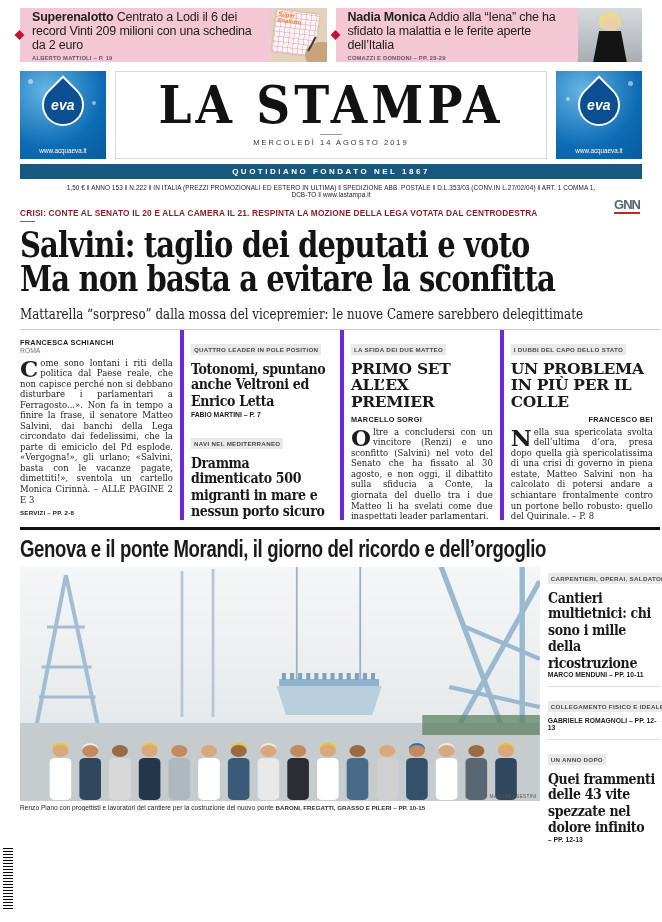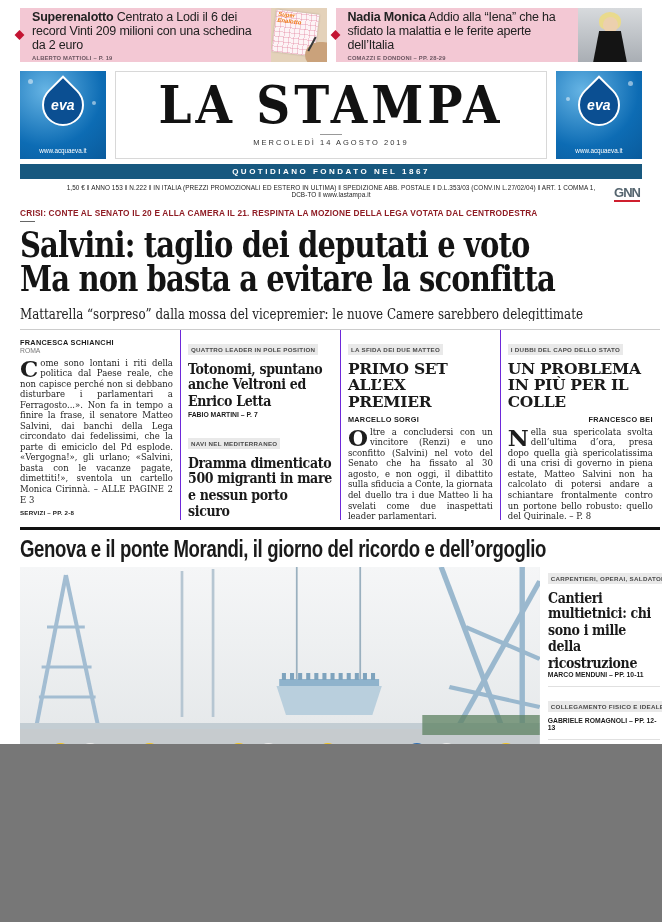--- a/index.html
+++ b/index.html
@@ -1,17 +1,17 @@
 <!DOCTYPE html>
 <html><head>
 <meta charset="utf-8">
 <style>
   * { margin:0; padding:0; box-sizing:border-box; }
   html,body { background:#777; }
-  .page{ width:662px; height:744px; background:#fff; position:relative; overflow:hidden;
+  .page{ width:662px; height:922px; background:#fff; position:relative; overflow:hidden;
          font-family:"Liberation Sans",sans-serif; color:#1a1a1a; margin:0 auto; }
   .serif{ font-family:"DejaVu Serif","Liberation Serif",serif; }
   .cx{ display:inline-block; transform:scale(.88,1.05); transform-origin:left top; width:113.5%; }
 
   
   .banners{ display:flex; gap:9px; margin:8px 20px 0; height:54px; }
   .banner{ flex:1; background:#f3c8d4; position:relative; display:flex; align-items:center; }
   .tick{ position:absolute; left:-4px; top:50%; width:7px; height:7px; background:#c31432;
          transform:translateY(-50%) rotate(45deg); }
   .banner-text{ flex:1; padding:5px 6px 5px 12px; }
@@ -50,38 +50,38 @@
   .bubble{ position:absolute; border-radius:50%; background:rgba(255,255,255,.5); }
   .masthead-center{ flex:1; border:1px solid #d8d8d8; text-align:center; padding-top:6px; }
   .mast-title{ font-family:"DejaVu Serif",serif; font-weight:700; font-size:47px; line-height:1;
                letter-spacing:4px; color:#121212; transform:scale(1,1.12); transform-origin:center top; }
   .mast-rule{ width:22px; height:1px; background:#999; margin:9px auto 3px; }
   .mast-date{ font-size:7.5px; letter-spacing:2px; color:#333; }
   .founded-bar{ margin:5px 20px 0; background:#17587f; color:#fff; text-align:center;
                 font-size:8px; font-weight:700; letter-spacing:2.5px; padding:3px 0; }
   .info-line{ margin:3px 20px 0; position:relative; text-align:center; font-size:6.4px;
               color:#222; letter-spacing:.1px; padding:2px 40px; }
-  .gnn{ position:absolute; right:2px; top:4px; text-align:center; cursor:pointer; }
+  .gnn{ position:absolute; right:2px; top:16px; text-align:center; cursor:pointer; }
   .gnn-text{ font-weight:700; font-size:13px; letter-spacing:-1px; color:#55656f; line-height:1; }
   .gnn-bar{ height:2px; background:#cf1f2e; margin-top:1px; }
 
   
   .main-grid{ display:grid; grid-template-columns:1fr 116px; column-gap:9px; margin:8px 12px 0 20px; }
   .main-col{ border-right:1px solid #e2e2e2; padding-right:8px; }
 
   .kicker{ color:#8f1c24; font-weight:700; font-size:8.3px; letter-spacing:.2px; white-space:nowrap; overflow:hidden; }
   .kicker-dash{ width:15px; height:1px; background:#666; margin:3px 0 5px; }
   .lead-h{ font-family:"DejaVu Serif",serif; font-weight:700; font-size:33px; line-height:1.04;
            letter-spacing:-1px; color:#141414; }
   .lead-h .ln{ white-space:nowrap; display:block; transform:scale(.88,1.08); transform-origin:left top; width:113.5%; }
   .lead-sub{ font-family:"DejaVu Serif",serif; font-size:13.5px; color:#222; margin-top:9px; white-space:nowrap; overflow:hidden; }
   .rule{ border:0; border-top:1px solid #ccc; margin-top:8px; }
 
   .four-cols{ display:grid; grid-template-columns:repeat(4,1fr); height:190px; overflow:hidden; }
-  .fcol{ padding:8px 7px 0; border-left:1px solid #6d28d9; overflow:hidden; }
+  .fcol{ padding:8px 7px 0; border-left:4px solid #6d28d9; overflow:hidden; }
   .fcol:first-child{ border-left:0; padding-left:0; }
   .author{ font-weight:700; font-size:7.3px; letter-spacing:.3px; }
   .place{ font-size:6.8px; color:#777; margin-bottom:4px; }
   .body{ font-family:"DejaVu Serif",serif; font-size:8.5px; line-height:1.24; text-align:justify; color:#1d1d1d; }
   .dropcap{ float:left; font-family:"DejaVu Serif",serif; font-weight:700; font-size:23px;
             line-height:19px; padding:1px 2px 0 0; }
   .tail{ font-weight:700; font-size:6.2px; letter-spacing:.2px; margin-top:4px; font-family:"Liberation Sans",sans-serif; }
   .mini-kicker{ display:inline-block; background:#e9e9e9; color:#4a4a4a; font-weight:700;
                 font-size:6.2px; letter-spacing:.3px; padding:2px 3px; white-space:nowrap; }
   .mini-h{ font-family:"DejaVu Serif",serif; font-weight:700; font-size:14px; line-height:1.1;

